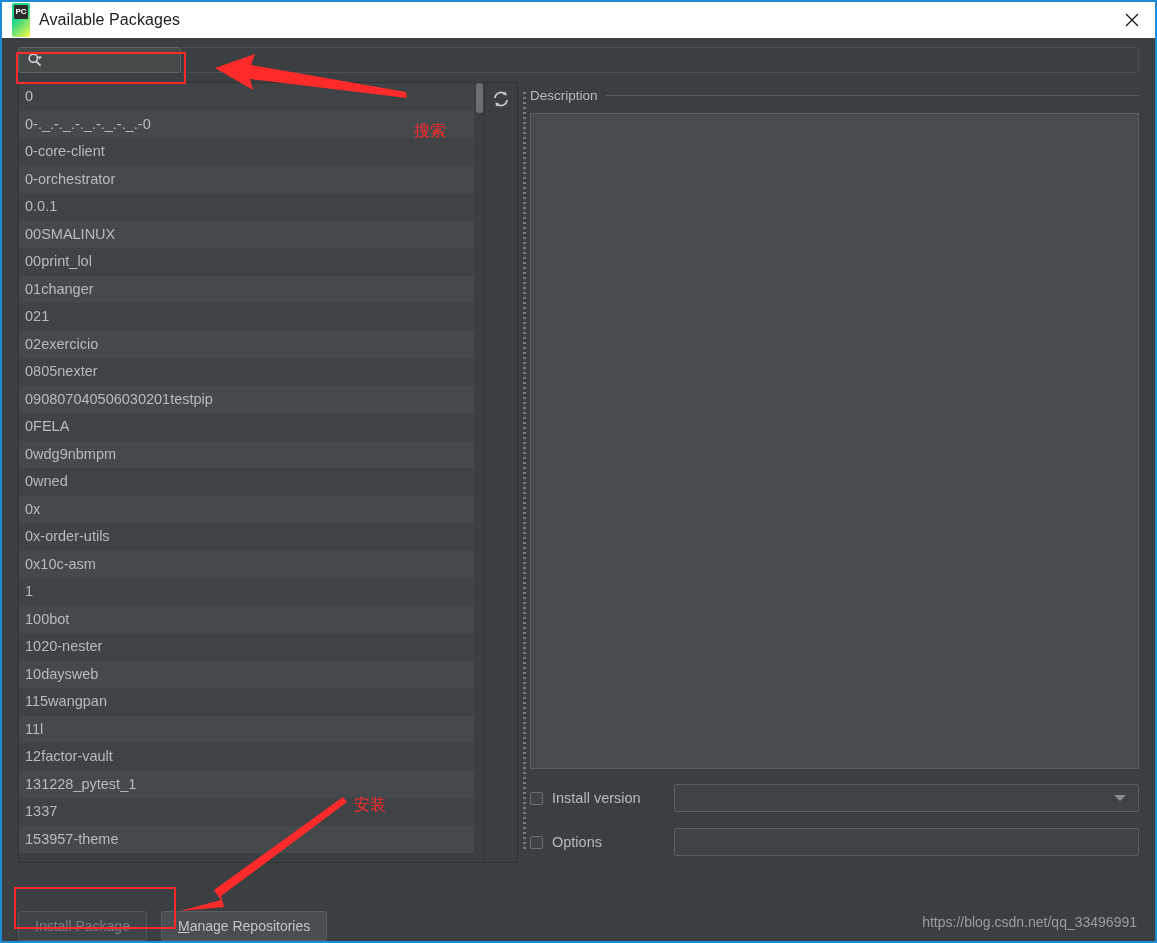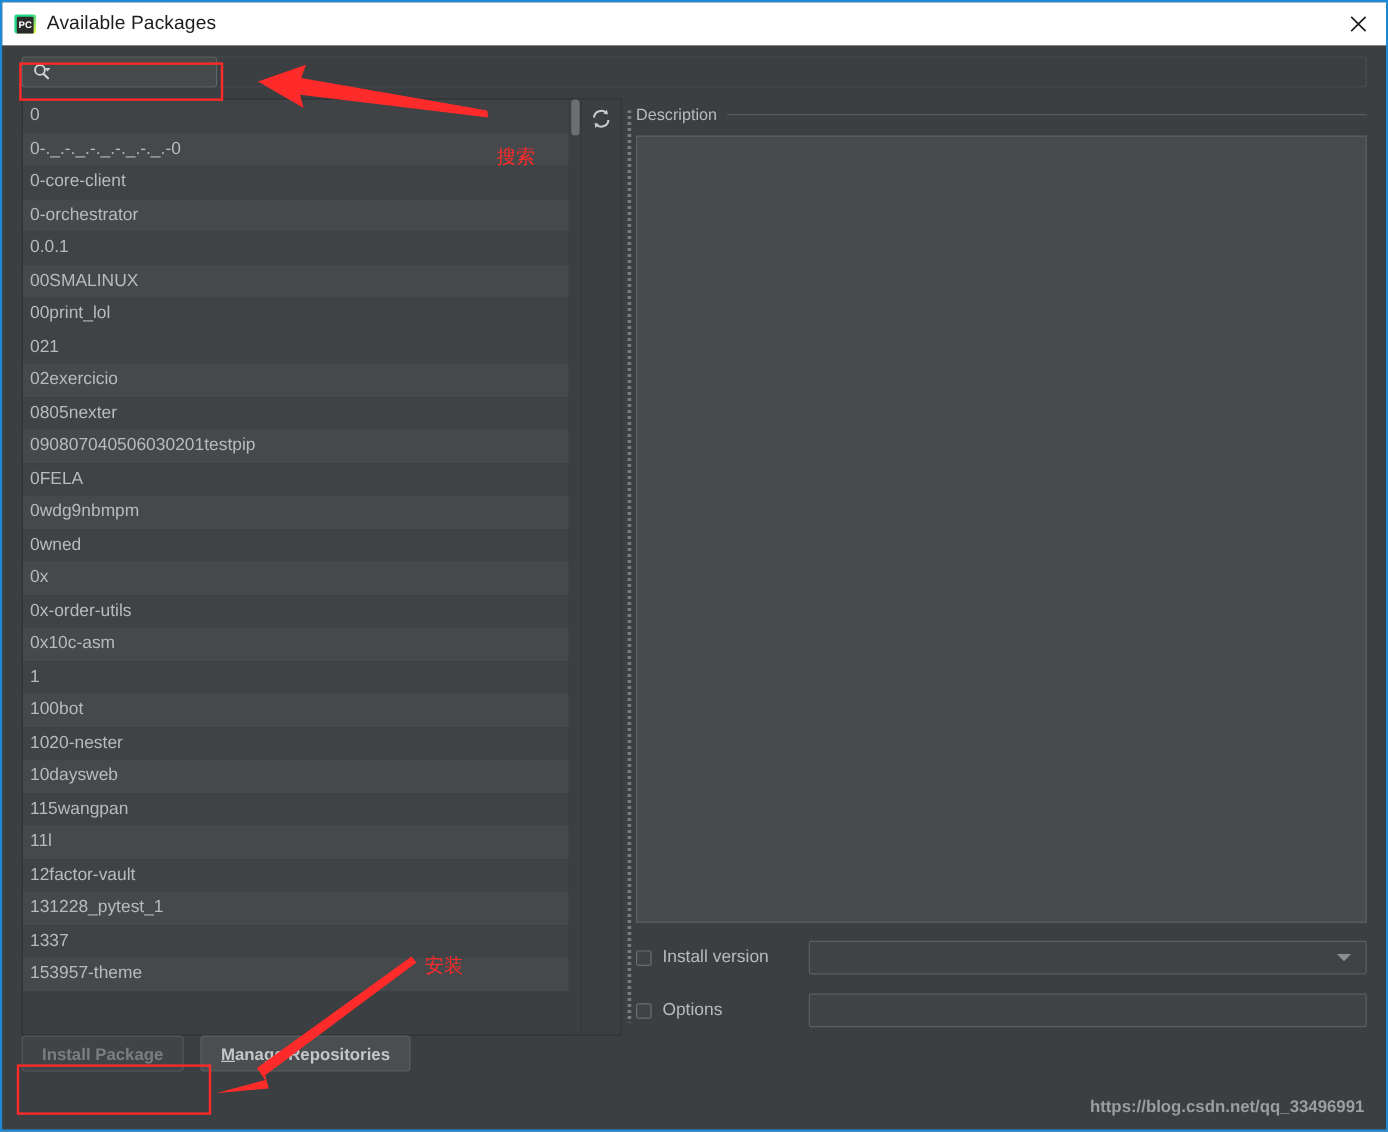--- a/index.html
+++ b/index.html
@@ -24,21 +24,21 @@
   
   .titlebar {
     height: 36px;
     background: #ffffff;
     display: flex;
     align-items: center;
     flex: 0 0 auto;
     position: relative;
   }
   .app-icon {
-    width: 18px; height: 16px;
+    width: 18px; height: 34px;
     margin-left: 10px; margin-right: 9px;
     border-radius: 2px;
     background: linear-gradient(135deg, #21d789 0%, #21d789 40%, #fcf84a 100%);
     position: relative;
     flex: 0 0 auto;
   }
   .app-icon::after {
     content: "";
     position: absolute;
     left: 2px; top: 2px;
@@ -304,22 +304,21 @@
     background: #3f4345;
   }
 
   
   .footer {
     height: 78px;
     flex: 0 0 auto;
     position: relative;
     padding: 0 16px;
     display: flex;
-    align-items: flex-start;
-    font-weight: bold;
+    align-items: flex-end;
   }
   .btn {
     height: 30px;
     box-sizing: border-box;
     border: 1px solid #5b5f61;
     border-radius: 3px;
     background: #4a4e50;
     color: #c3c7c9;
     font-size: 14px;
     padding: 0 16px;
@@ -408,20 +407,21 @@
       <div class="left-pane">
         <div class="list-area">
           <div class="pkg-list" id="pkg-list">
               <div class="pkg-row odd">0</div>
               <div class="pkg-row even">0-._.-._.-._.-._.-._.-0</div>
               <div class="pkg-row odd">0-core-client</div>
               <div class="pkg-row even">0-orchestrator</div>
               <div class="pkg-row odd">0.0.1</div>
               <div class="pkg-row even">00SMALINUX</div>
               <div class="pkg-row odd">00print_lol</div>
+              <div class="pkg-row even">01changer</div>
               <div class="pkg-row odd">021</div>
               <div class="pkg-row even">02exercicio</div>
               <div class="pkg-row odd">0805nexter</div>
               <div class="pkg-row even">090807040506030201testpip</div>
               <div class="pkg-row odd">0FELA</div>
               <div class="pkg-row even">0wdg9nbmpm</div>
               <div class="pkg-row odd">0wned</div>
               <div class="pkg-row even">0x</div>
               <div class="pkg-row odd">0x-order-utils</div>
               <div class="pkg-row even">0x10c-asm</div>

